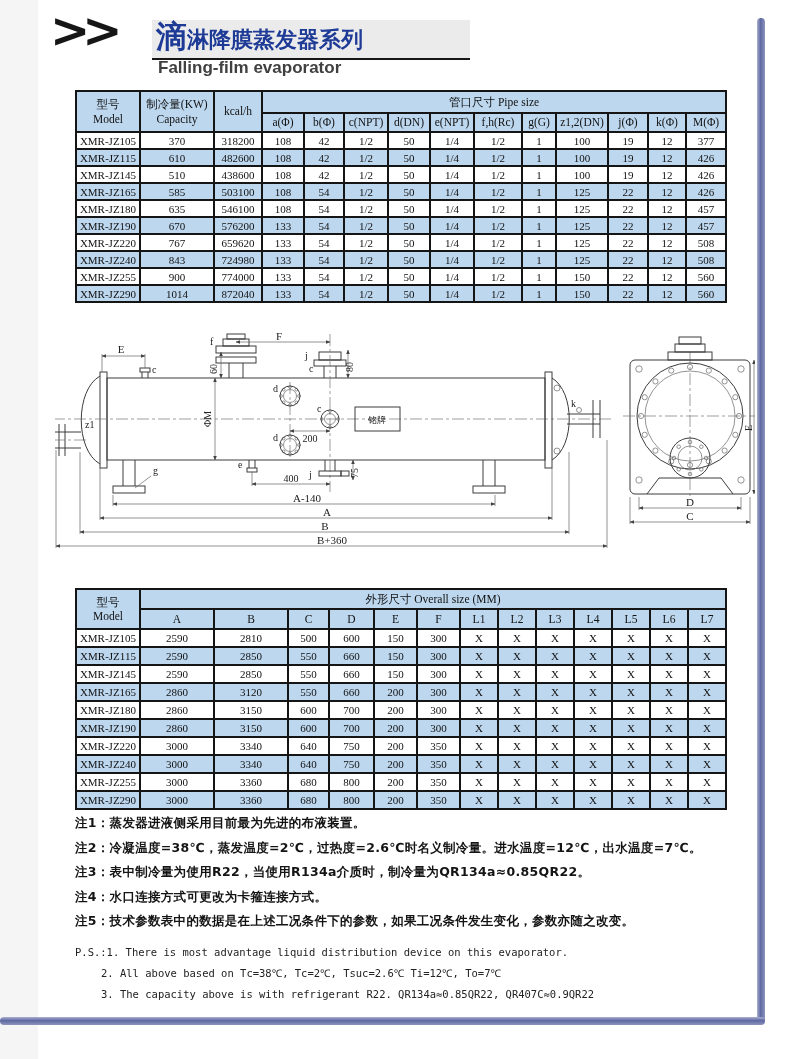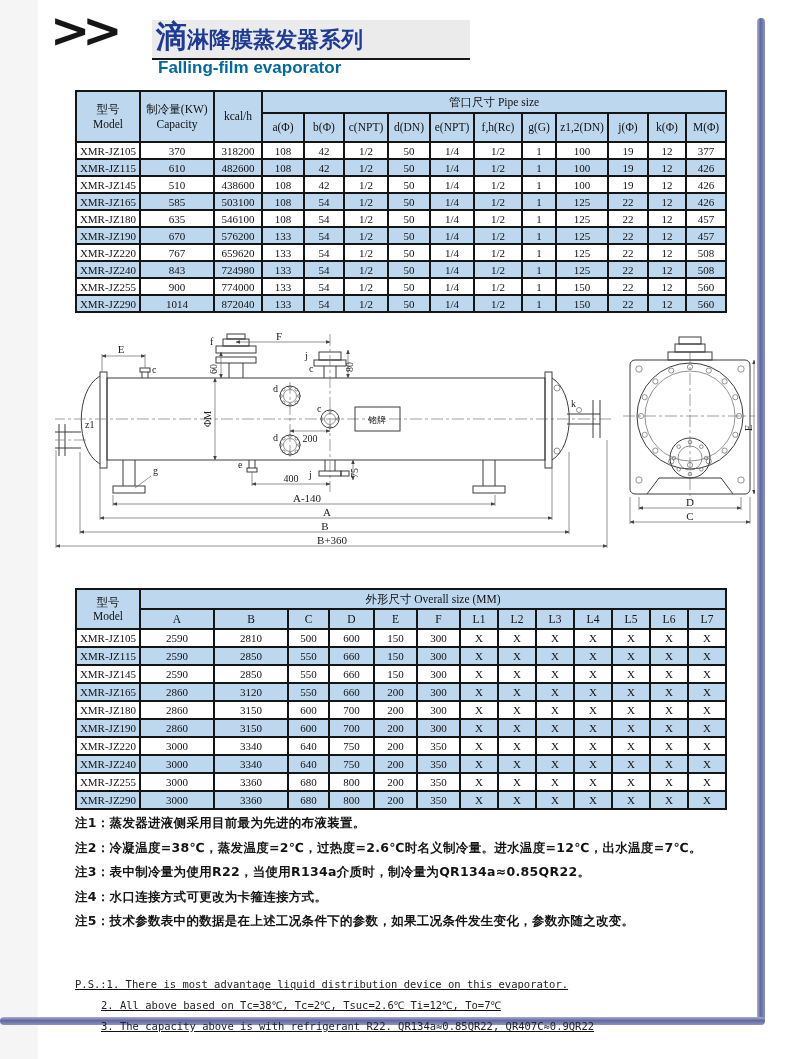--- a/index.html
+++ b/index.html
@@ -13,53 +13,53 @@
   .frame-bottom{position:absolute;left:0;top:1017px;width:765px;height:8px;border-radius:4px;
     background:linear-gradient(to bottom,#aab0cf,#5f68a2 45%,#8d94bd);}
 
   
   .chevrons{position:absolute;left:50px;top:2px;font-size:48px;font-weight:bold;color:#161616;
     letter-spacing:-8px;font-family:"DejaVu Sans",sans-serif;}
   .title-band{position:absolute;left:152px;top:20px;width:308px;background:#ebebeb;
     border-bottom:2px solid #161616;padding:1px 6px 3px 4px;white-space:nowrap;}
   .title-big{font-size:31px;line-height:30px;font-weight:bold;color:#1d3a96;font-family:"DejaVu Sans",sans-serif;}
   .title-rest{font-size:22px;font-weight:bold;color:#1d3a96;font-family:"DejaVu Sans",sans-serif;}
-  .subtitle{position:absolute;left:158px;top:58px;font-size:17px;font-weight:bold;color:#0369a1;
+  .subtitle{position:absolute;left:158px;top:58px;font-size:17px;font-weight:bold;color:#404040;
     font-family:"Liberation Sans",sans-serif;}
 
   
   .spec-table{position:absolute;border-collapse:collapse;table-layout:fixed;width:650px;
     font-family:"Liberation Serif","DejaVu Serif",serif;}
   #table1{left:75px;top:90px;}
   #table2{left:75px;top:588px;}
   .spec-table th,.spec-table td{border:2px solid #151515;text-align:center;vertical-align:middle;
     padding:0;font-weight:normal;color:#111;overflow:hidden;}
   .spec-table th{background:#bdd7ee;font-size:11.5px;line-height:1.25;}
   .spec-table td{font-size:11px;}
   #table1 thead tr:nth-child(1){height:22px;}
-  #table1 thead tr:nth-child(2){height:29px;}
+  #table1 thead tr:nth-child(2){height:19px;}
   #table1 tbody tr{height:17px;}
   #table2 thead tr{height:20px;}
   #table2 tbody tr{height:18px;}
   .spec-table tbody tr.alt td{background:#bdd7ee;}
 
   
   #drawing{position:absolute;left:55px;top:332px;}
   #drawing .ln{stroke:#3c3c3c;stroke-width:1;fill:none;}
   #drawing .thin{stroke:#666;stroke-width:0.7;fill:none;}
   #drawing .cl{stroke:#777;stroke-width:0.7;fill:none;stroke-dasharray:12 3 3 3;}
   #drawing text{font-family:"Liberation Serif","DejaVu Serif",serif;font-size:11px;fill:#222;}
   #drawing .sm{font-size:10px;}
 
   
   .notes{position:absolute;left:75px;top:815px;width:692px;}
   .note-line{font-family:"DejaVu Sans",sans-serif;font-weight:600;font-size:12.5px;color:#141414;
     margin-bottom:7.5px;letter-spacing:0.3px;white-space:nowrap;}
   .note-line.indent{padding-left:36px;}
-  .ps-notes{position:absolute;left:75px;top:978px;width:680px;text-decoration:underline;}
+  .ps-notes{position:absolute;left:75px;top:946px;width:680px;}
   .ps-line{font-family:"DejaVu Sans Mono","Liberation Mono",monospace;font-size:10.5px;color:#222;
     margin-bottom:8px;white-space:nowrap;}
   .ps-line.indent{padding-left:26px;}
 </style>
 </head>
 <body>
 
 <div class="left-strip"></div>
 <div class="frame-right"></div>
 <div class="frame-bottom"></div>

